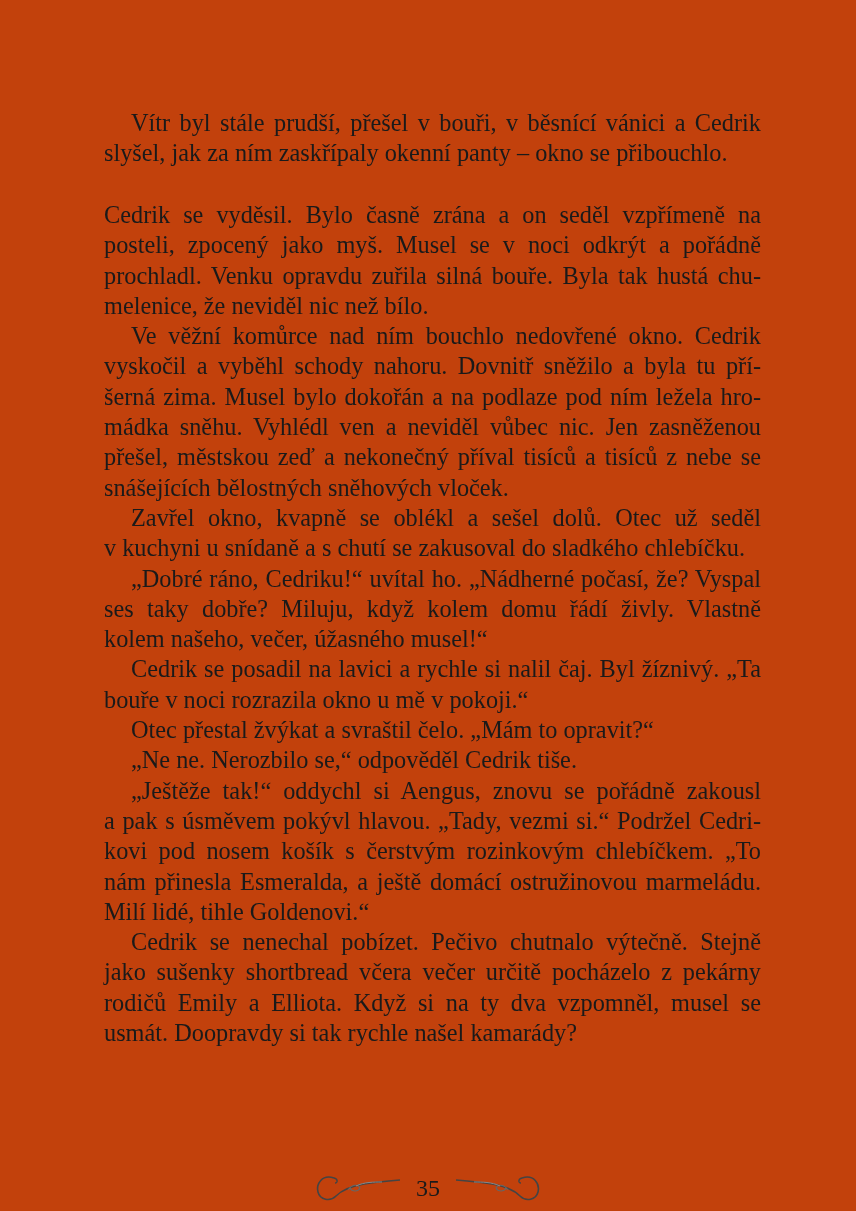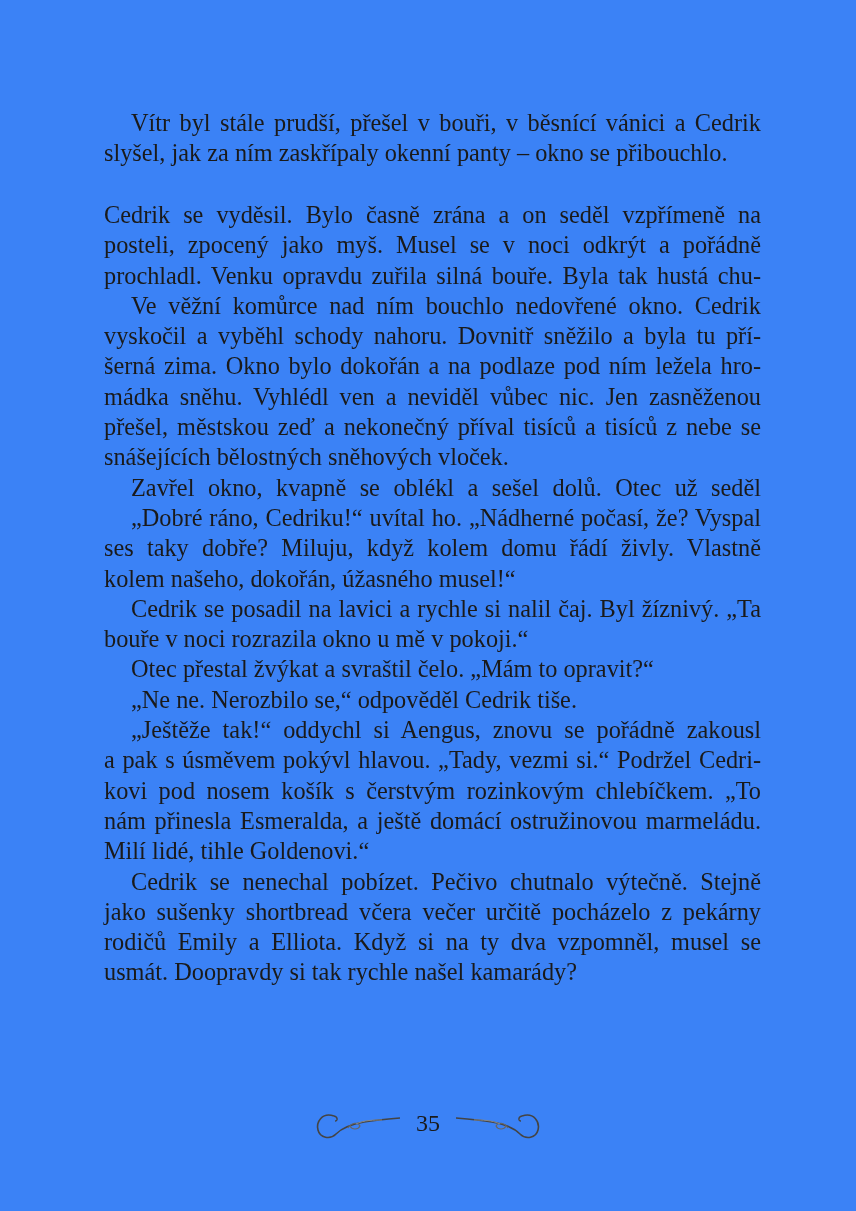--- a/index.html
+++ b/index.html
@@ -1,35 +1,35 @@
 <!DOCTYPE html>
 <html><head>
 <meta charset="utf-8">
 <style>
   html, body { margin: 0; padding: 0; background: #ffffff; }
   body { width: 856px; height: 1211px; position: relative; overflow: hidden; }
-  .page { position: absolute; left: 0; top: 0; width: 856px; height: 1211px; background: #3b82f6; }
+  .page { position: absolute; left: 0; top: 0; width: 856px; height: 1211px; background: #c2410c; }
   .text-block {
     position: absolute; left: 104px; width: 657px;
     font-family: "Liberation Serif", "DejaVu Serif", serif;
     font-size: 24.3px; color: #1a1a1a;
   }
   .ln {
     display: block; height: 30.3px; line-height: 30.3px;
     text-align: justify; text-align-last: justify; white-space: nowrap;
     overflow: visible;
   }
   .ln.last { text-align-last: left; }
   .ln.indent { padding-left: 27px; }
   .ln .it { }
   .block1 { top: 108px; }
   .block2 { top: 200px; }
   .footer {
-    position: absolute; left: 0; width: 856px; top: 1108px; height: 40px;
-    display: flex; justify-content: center; align-items: flex-start;
+    position: absolute; left: 0; width: 856px; top: 1168px; height: 40px;
+    display: flex; justify-content: center; align-items: center;
   }
   .page-number {
     font-family: "Liberation Serif", "DejaVu Serif", serif;
     font-size: 24px; color: #1a1a1a; margin: 0 14px; line-height: 30px;
   }
   .flourish { width: 90px; height: 36px; display: block; }
 </style>
 </head>
 <body>
 
@@ -37,31 +37,33 @@
 
   <div class="text-block block1">
     <span class="ln indent">Vítr byl stále prudší, přešel v bouři, v běsnící vánici a Cedrik</span>
     <span class="ln last">slyšel, jak za ním zaskřípaly okenní panty – okno se přibouchlo.</span>
   </div>
 
   <div class="text-block block2">
     <span class="ln">Cedrik se vyděsil. Bylo časně zrána a on seděl vzpřímeně na</span>
     <span class="ln">posteli, zpocený jako myš. Musel se v noci odkrýt a pořádně</span>
     <span class="ln">prochladl. Venku opravdu zuřila silná bouře. Byla tak hustá chu-</span>
+    <span class="ln last">melenice, že neviděl nic než bílo.</span>
     <span class="ln indent">Ve věžní komůrce nad ním bouchlo nedovřené okno. Cedrik</span>
     <span class="ln">vyskočil a vyběhl schody nahoru. Dovnitř sněžilo a byla tu pří-</span>
-    <span class="ln">šerná zima. Okno bylo dokořán a na podlaze pod ním ležela hro-</span>
+    <span class="ln">šerná zima. Musel bylo dokořán a na podlaze pod ním ležela hro-</span>
     <span class="ln">mádka sněhu. Vyhlédl ven a neviděl vůbec nic. Jen zasněženou</span>
     <span class="ln">přešel, městskou zeď a nekonečný příval tisíců a tisíců z nebe se</span>
     <span class="ln last">snášejících bělostných sněhových vloček.</span>
     <span class="ln indent">Zavřel okno, kvapně se oblékl a sešel dolů. Otec už seděl</span>
+    <span class="ln last">v kuchyni u snídaně a s chutí se zakusoval do sladkého chlebíčku.</span>
     <span class="ln indent">„Dobré ráno, Cedriku!“ uvítal ho. „Nádherné počasí, že? Vyspal</span>
     <span class="ln">ses taky dobře? Miluju, když kolem domu řádí živly. Vlastně</span>
     <span class="ln last">
-      <span>kolem </span><span class="it">našeho</span><span>, </span><span class="it">dokořán</span><span>, </span><span class="it">úžasného</span><span> musel!“</span>
+      <span>kolem </span><span class="it">našeho</span><span>, </span><span class="it">večer</span><span>, </span><span class="it">úžasného</span><span> musel!“</span>
     </span>
     <span class="ln indent">Cedrik se posadil na lavici a rychle si nalil čaj. Byl žíznivý. „Ta</span>
     <span class="ln last">bouře v noci rozrazila okno u mě v pokoji.“</span>
     <span class="ln indent last">Otec přestal žvýkat a svraštil čelo. „Mám to opravit?“</span>
     <span class="ln indent last">„Ne ne. Nerozbilo se,“ odpověděl Cedrik tiše.</span>
     <span class="ln indent">„Ještěže tak!“ oddychl si Aengus, znovu se pořádně zakousl</span>
     <span class="ln">a pak s úsměvem pokývl hlavou. „Tady, vezmi si.“ Podržel Cedri-</span>
     <span class="ln">kovi pod nosem košík s čerstvým rozinkovým chlebíčkem. „To</span>
     <span class="ln">nám přinesla Esmeralda, a ještě domácí ostružinovou marmeládu.</span>
     <span class="ln last">Milí lidé, tihle Goldenovi.“</span>

